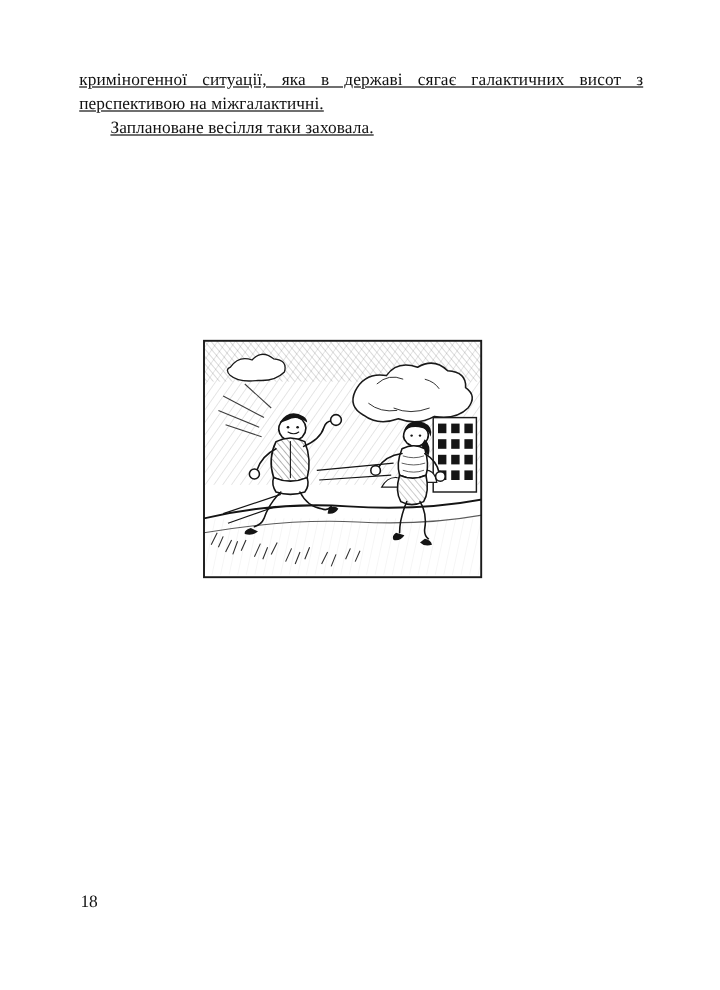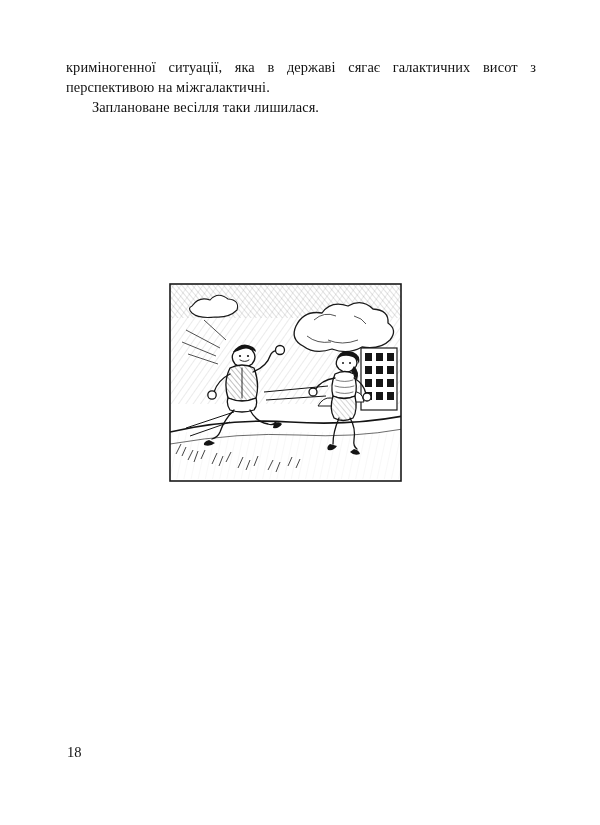--- a/index.html
+++ b/index.html
@@ -22,20 +22,21 @@
     top: 58px;
     width: 470px;
   }
   .para {
     margin: 0 0 0 0;
     font-size: 14.4px;
     line-height: 19.6px;
     text-align: justify;
     text-justify: inter-word;
     letter-spacing: 0.1px;
+    text-decoration: underline;
   }
   .para + .para {
     margin-top: 1px;
   }
   .indent {
     text-indent: 26px;
   }
   .figure {
     position: absolute;
     left: 168px;
@@ -58,21 +59,21 @@
     text-align: right;
   }
 </style>
 </head>
 <body>
 
 <div class="page">
 
   <div class="text-block">
     <p class="para">криміногенної ситуації, яка в державі сягає галактичних висот з перспективою на міжгалактичні.</p>
-    <p class="para indent">Заплановане весілля таки лишилася.</p>
+    <p class="para indent">Заплановане весілля таки заховала.</p>
   </div>
 
   <div class="figure">
     <svg viewBox="0 0 235 222" xmlns="http://www.w3.org/2000/svg" aria-hidden="true">
       <defs>
         <clipPath id="frameClip">
           <rect x="2" y="2" width="231" height="197"></rect>
         </clipPath>
         <pattern id="hatchSky" width="6" height="6" patternUnits="userSpaceOnUse" patternTransform="rotate(35)">
           <line x1="0" y1="0" x2="0" y2="6" stroke="#2a2a2a" stroke-width="0.7" opacity="0.55"></line>

